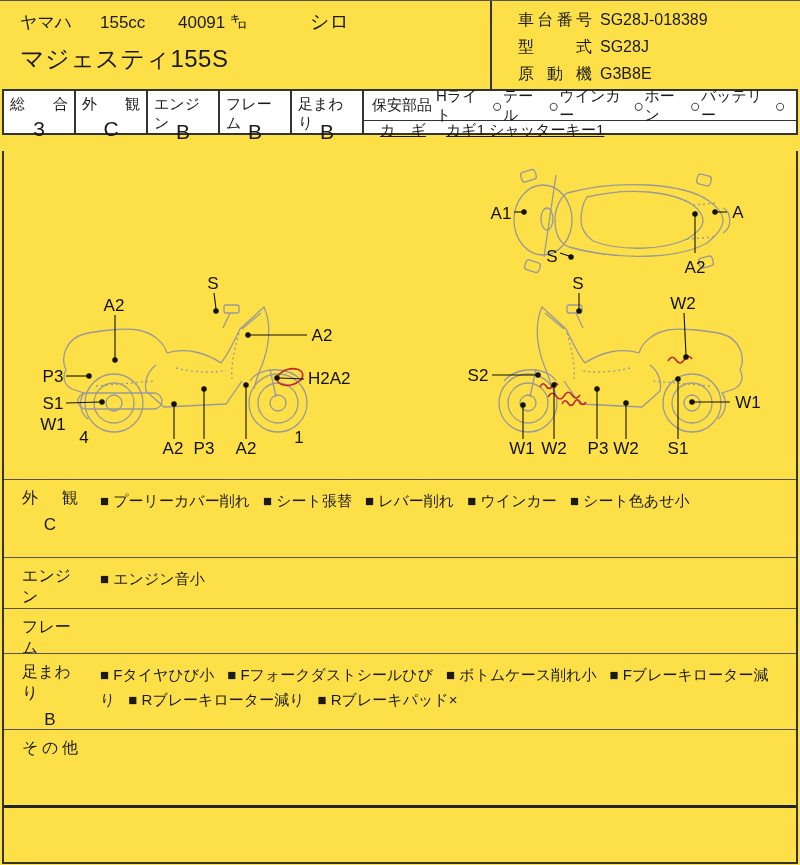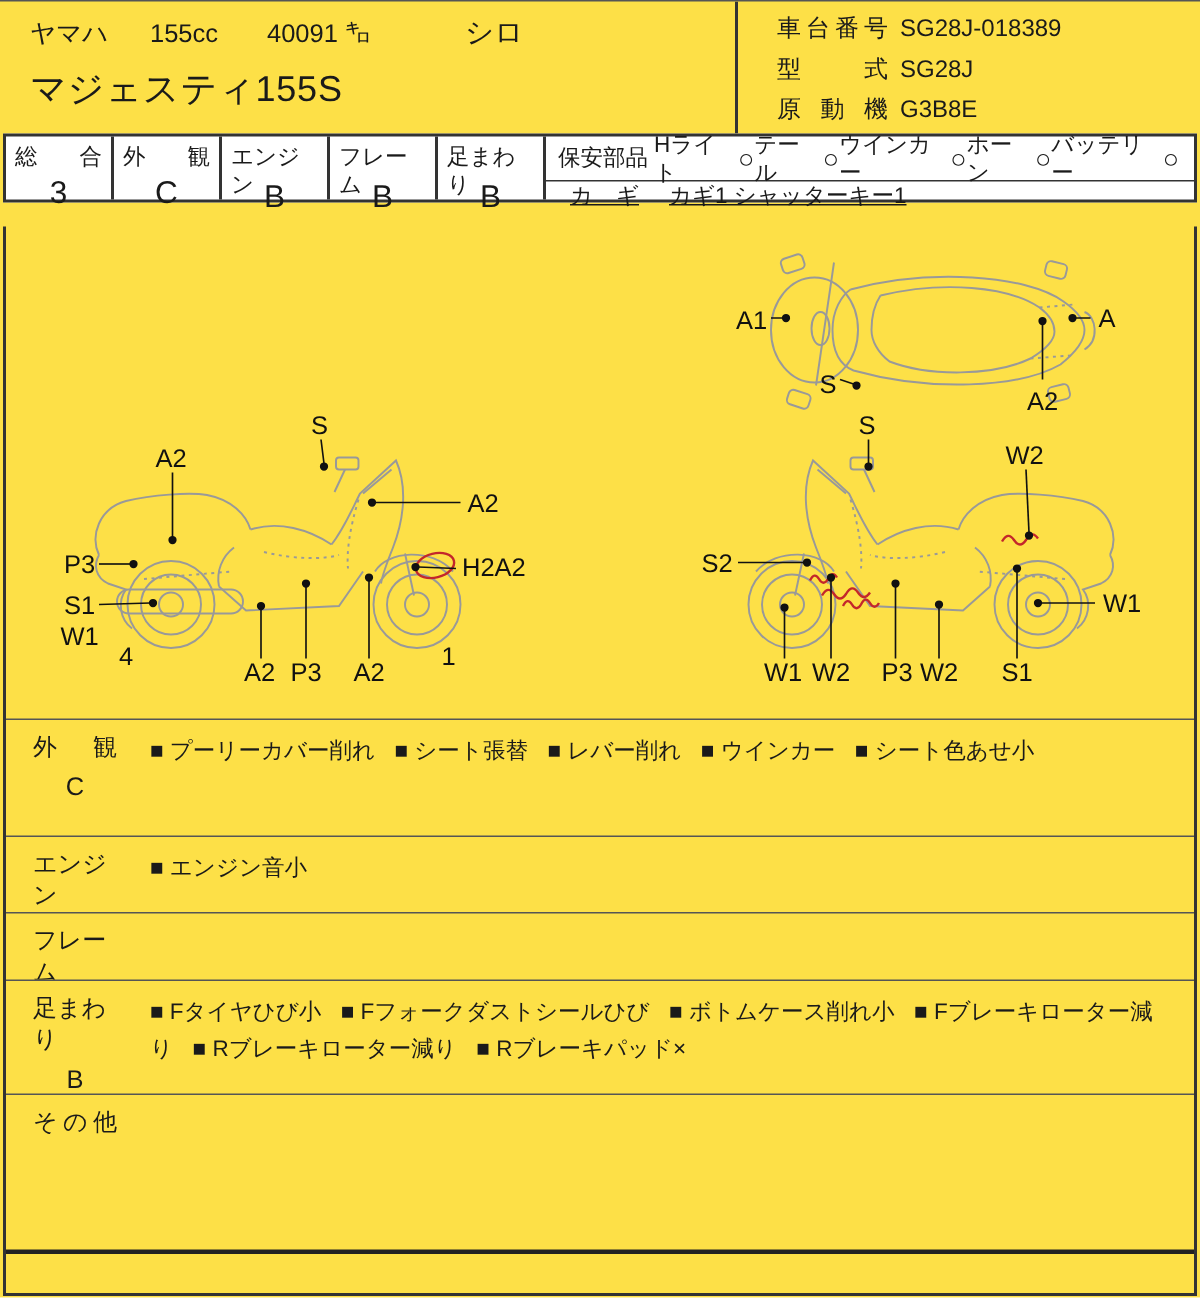--- a/index.html
+++ b/index.html
@@ -38,21 +38,21 @@
   .safety-row2 { flex:1; display:flex; align-items:center; padding-left:16px; font-size:15px;text-decoration:underline; }
   .key-label { display:inline-block; width:46px; text-align-last:justify; margin-right:20px; }
   
   .main-box { position:absolute; top:150px; left:2px; width:796px; height:713px;
     border:2px solid #333; border-top:none; }
   .diagram-area { position:relative; height:328px; }
   .diagram-area svg { position:absolute; }
   svg text { font-family:"Liberation Sans","DejaVu Sans",sans-serif; font-size:17px; fill:#111; }
   .cond-row { border-top:1px solid #555; display:flex; overflow:hidden; }
   .row-gaikan { height:78px; } .row-engine { height:51px; } .row-frame { height:45px; }
-  .row-ashi { height:76px; }  .row-sonota { height:104px;gap:16px; }
+  .row-ashi { height:76px; }  .row-sonota { height:76px;gap:16px; }
   .cond-label-col { width:94px; padding:8px 0 0 18px; font-size:16px; flex:none; }
   .cond-label { display:inline-block; width:56px; text-align-last:justify; }
   .cond-grade { width:56px; text-align:center; margin-top:6px; font-size:17px; }
   .cond-items { flex:1; padding:8px 12px 0 2px; font-size:15px; line-height:25px; }
   .defect-item { margin-right:13px; }
   .bottom-strip { border-top:3px solid #222; height:51px; }
 </style>
 </head>
 <body>
 

